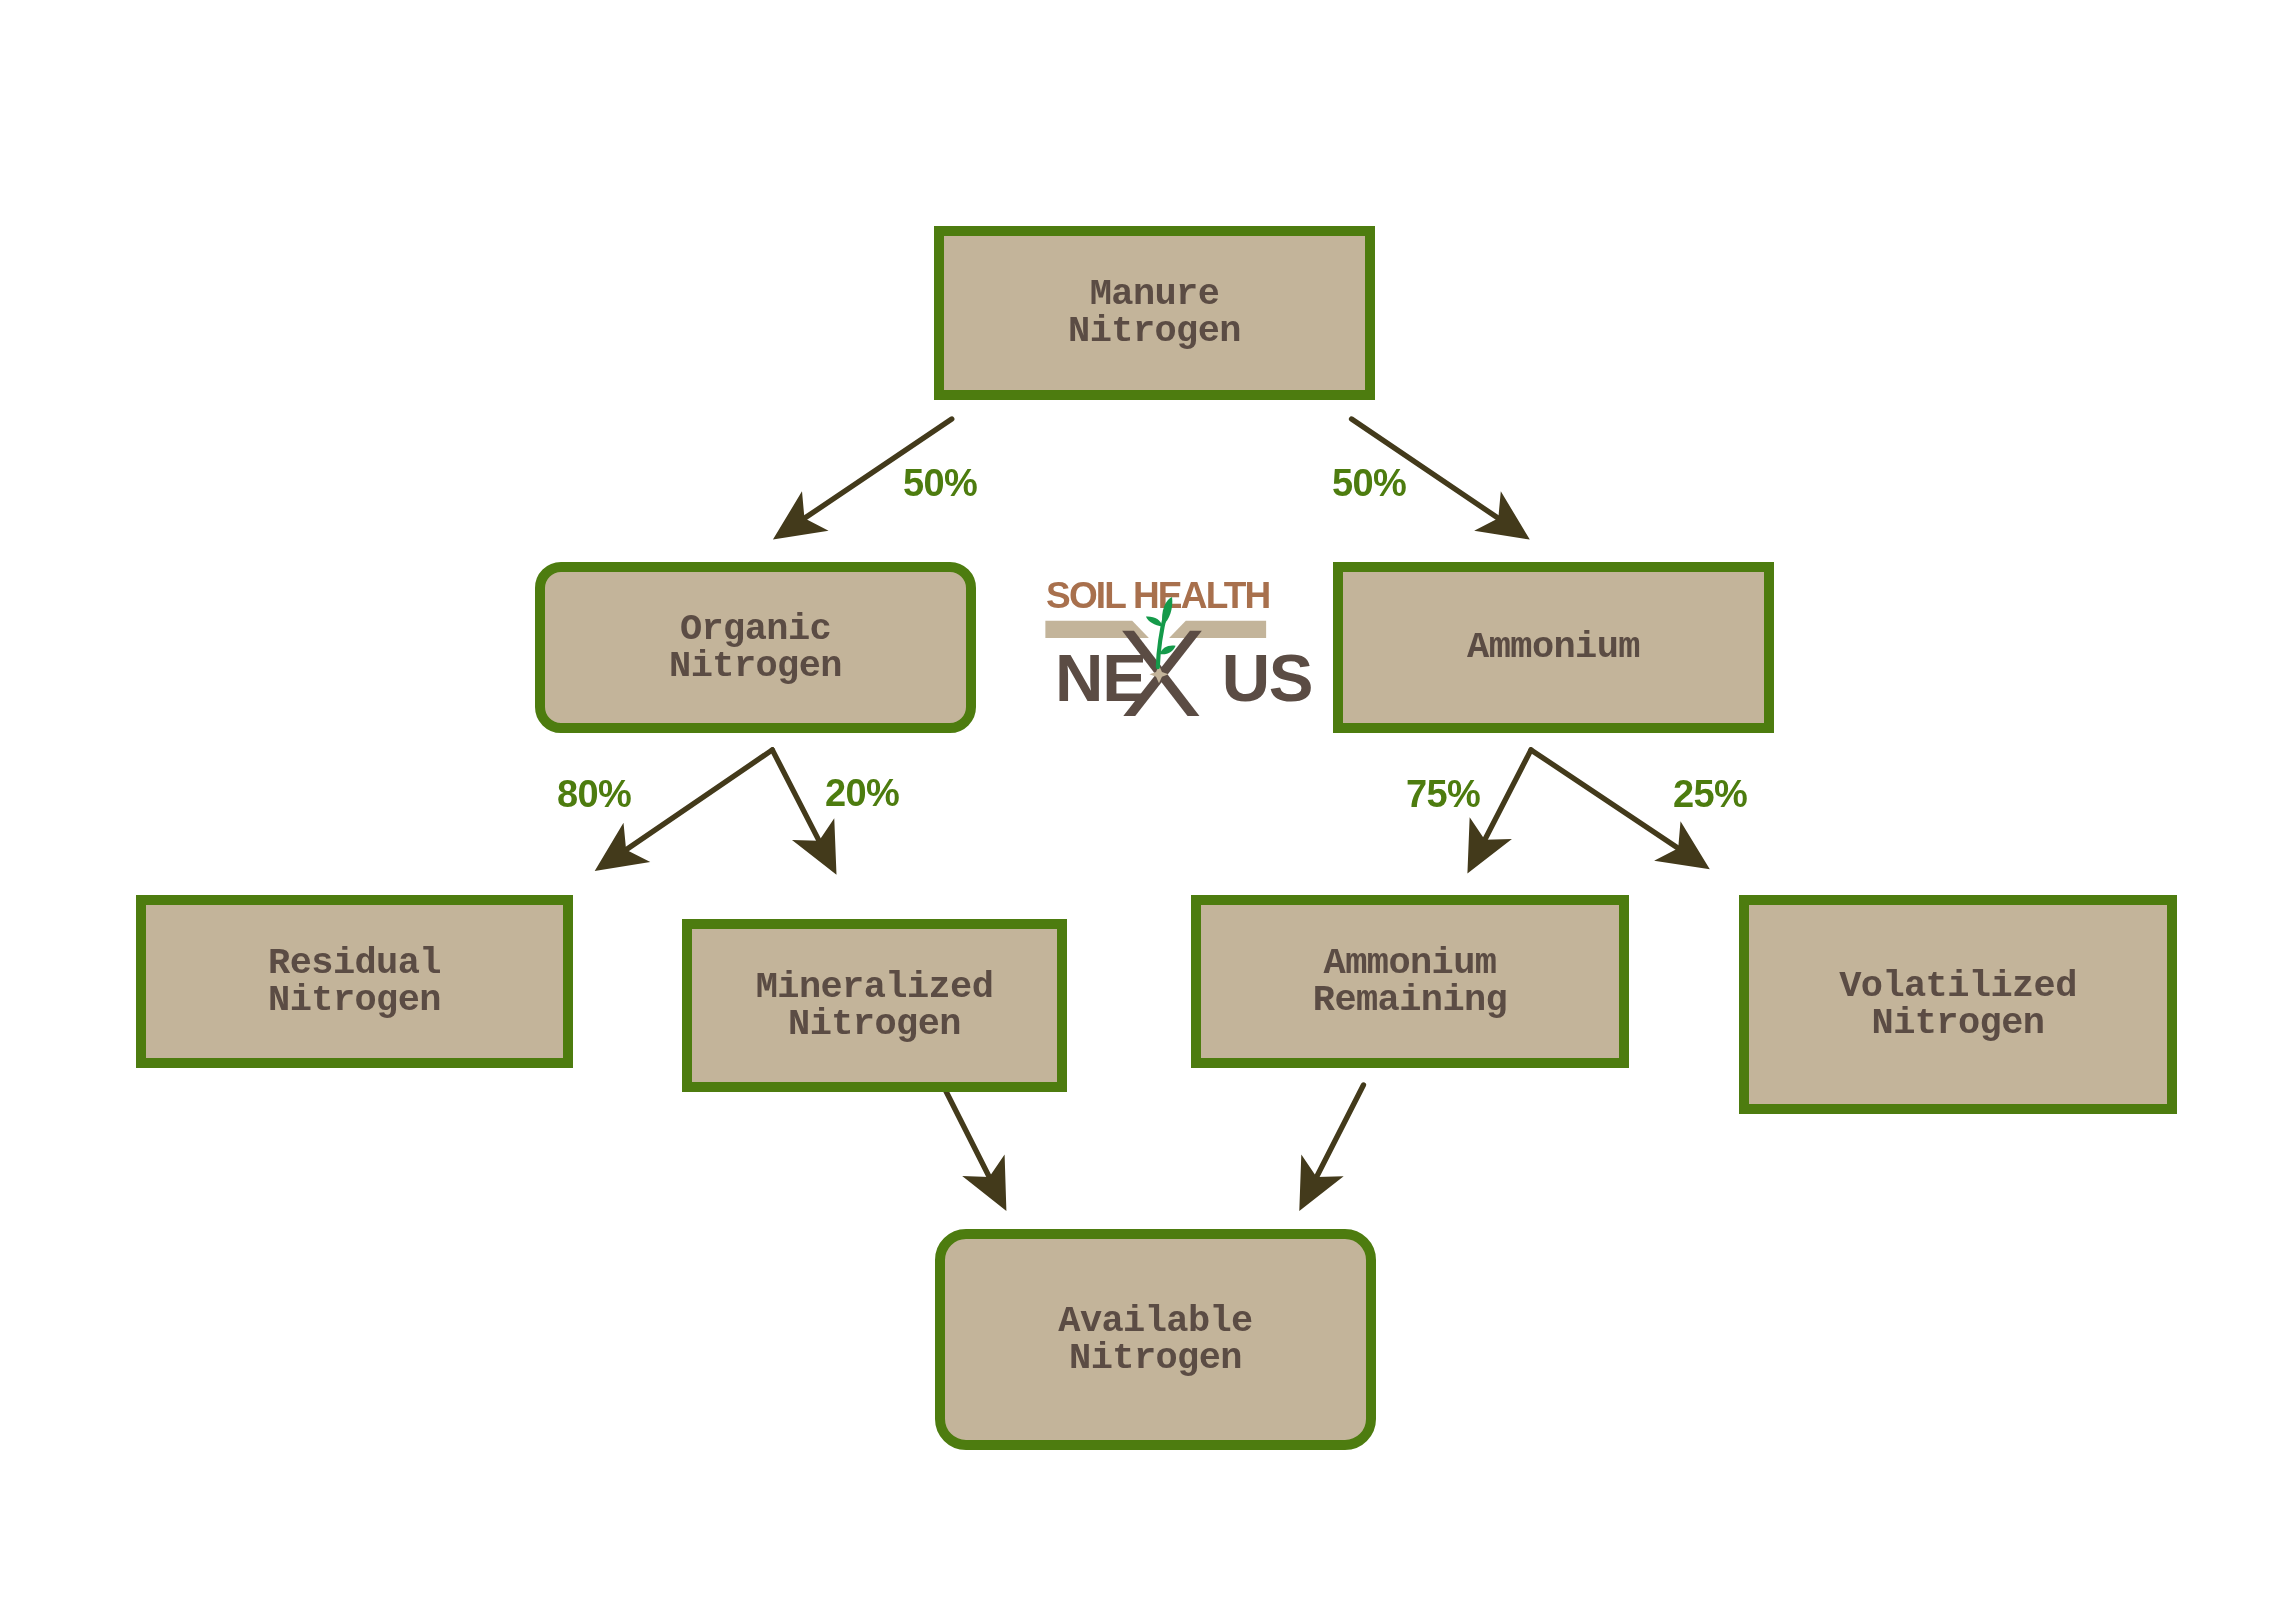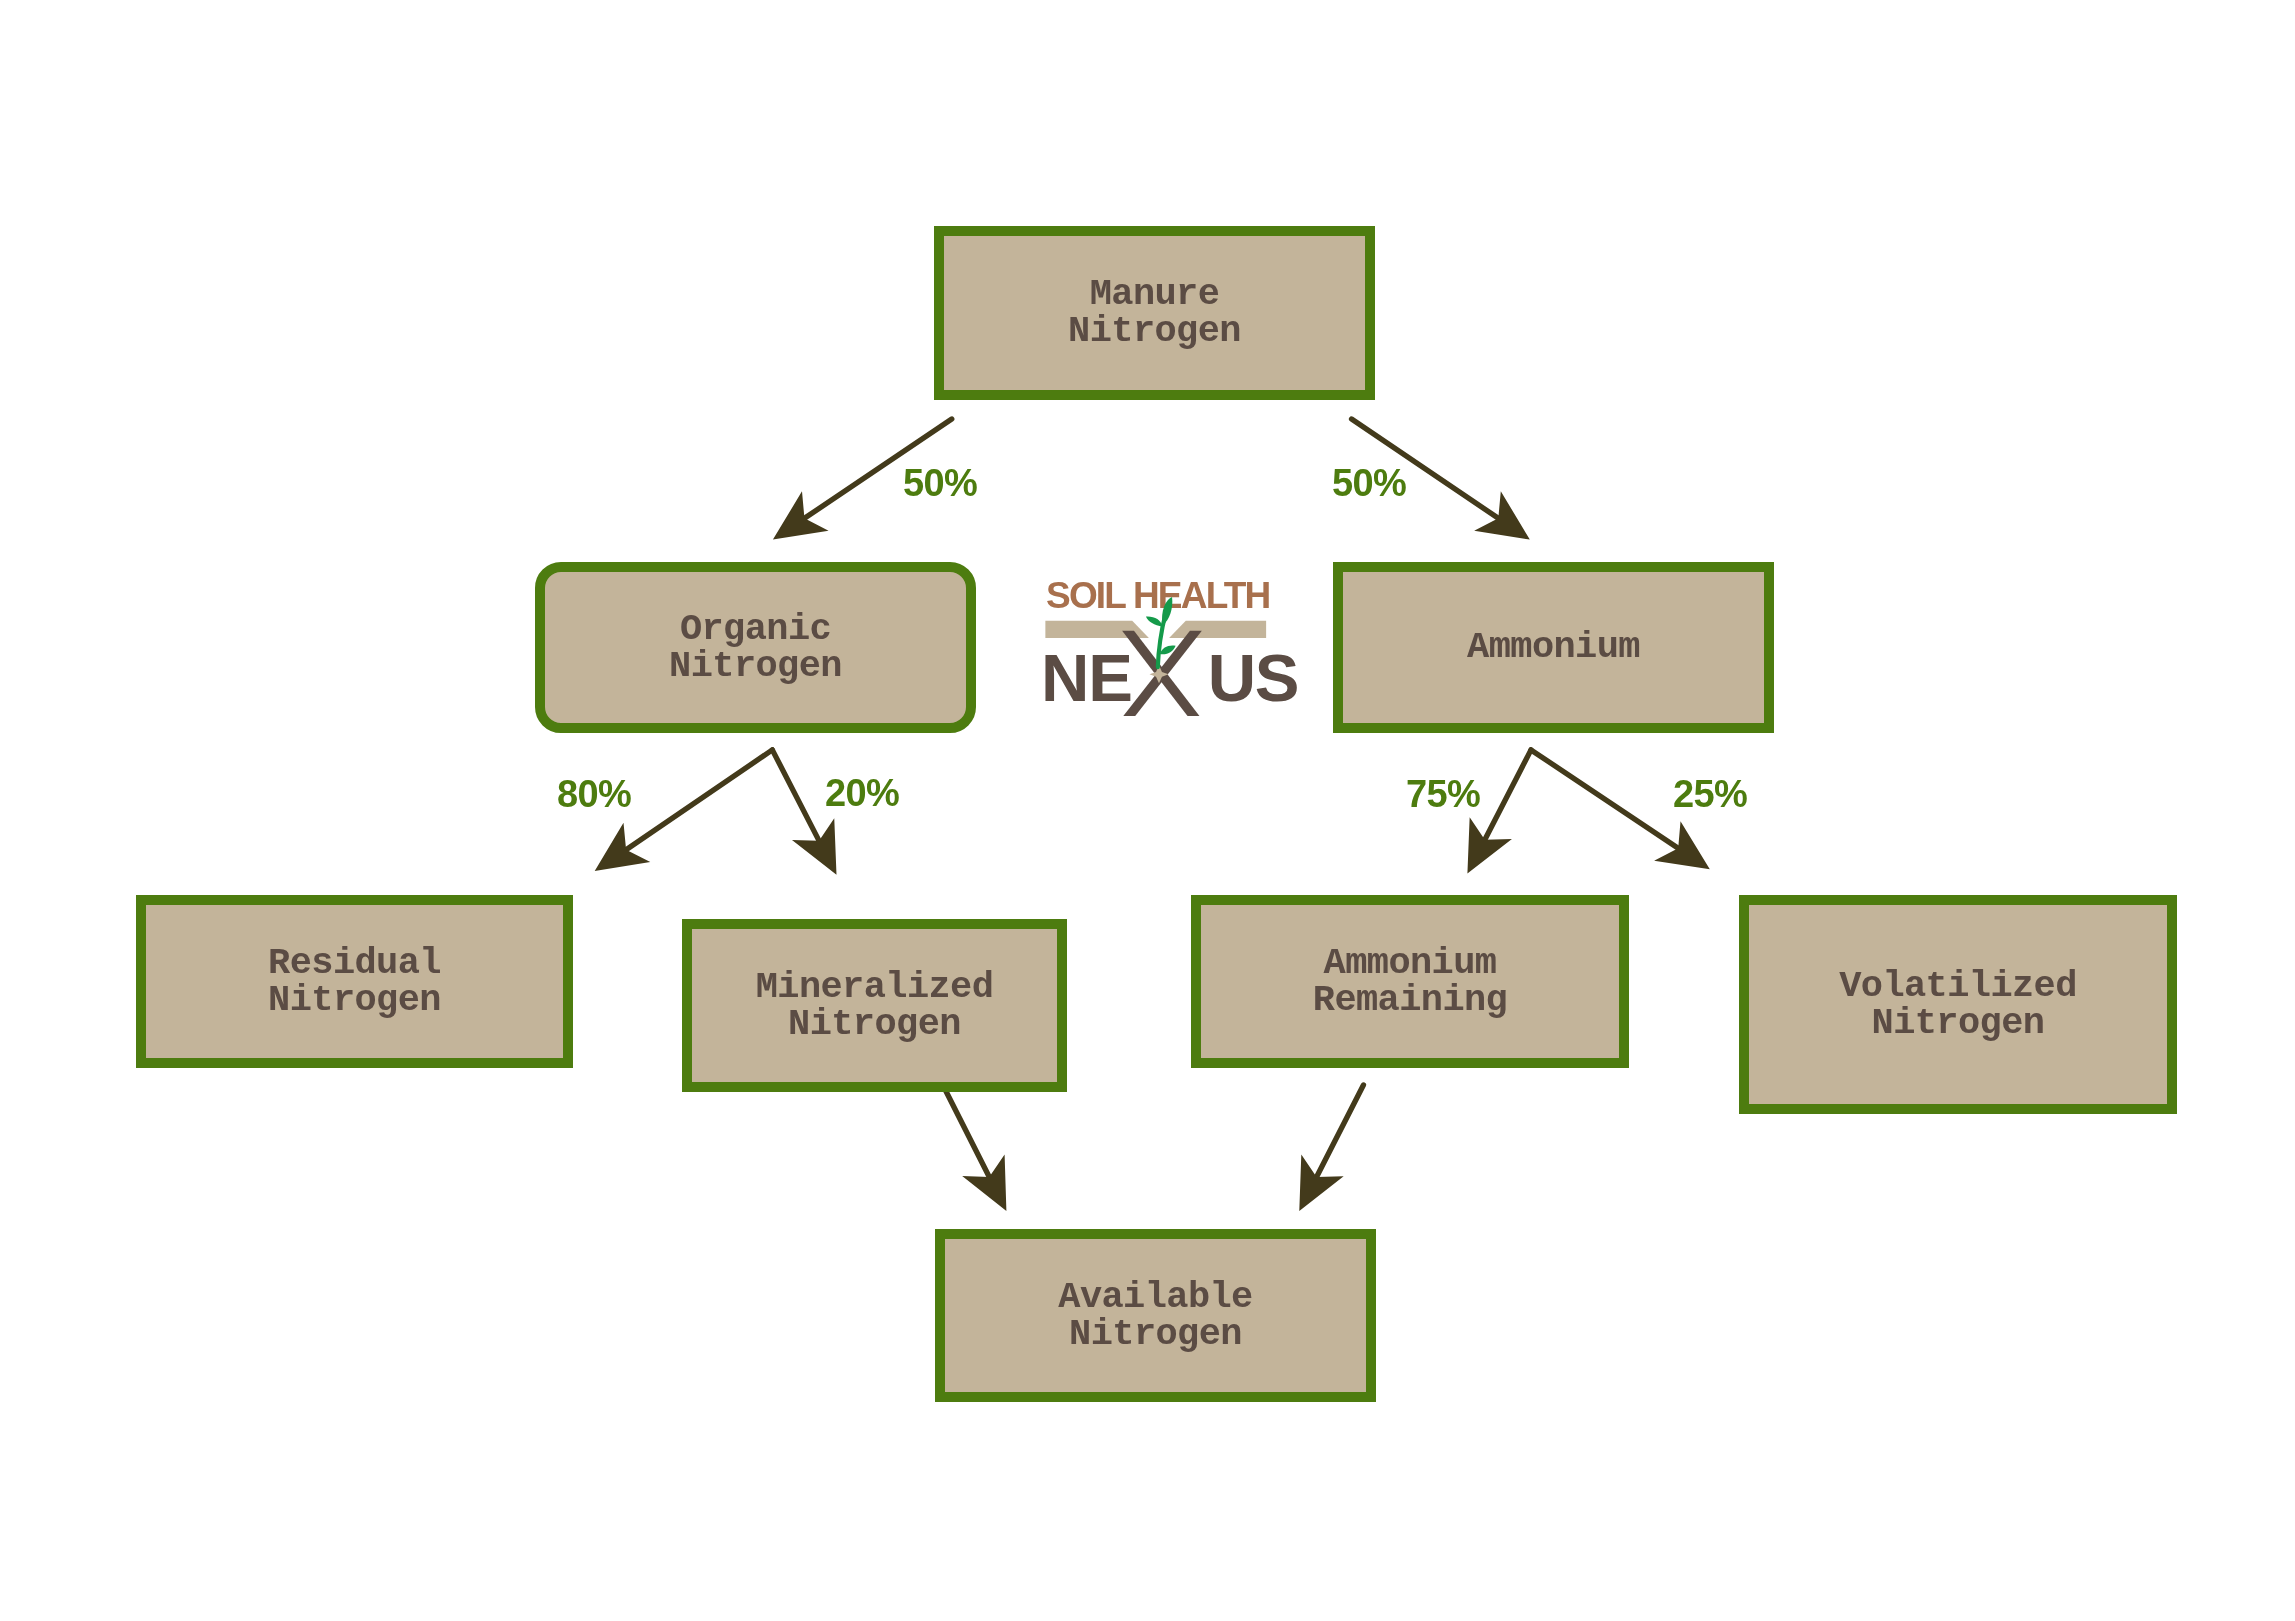--- a/index.html
+++ b/index.html
@@ -4,21 +4,21 @@
 <style>
   html, body { margin:0; padding:0; background:#ffffff; }
   body { width:2295px; height:1621px; position:relative; overflow:hidden; font-family:"Liberation Sans", sans-serif; }
   .node { position:absolute; box-sizing:border-box; border:10px solid #4d7c0f; background:#c3b49a; display:flex; align-items:center; justify-content:center;font-family:Liberation Mono, monospace; }
   .node .label { color:#5b4c44; font-weight:bold; font-size:37px; line-height:37px; text-align:center; letter-spacing:-0.6px; }
   .node .label span { display:block; }
   .pct { position:absolute; color:#4d7c0f; font-weight:bold; font-size:38px; line-height:38px; letter-spacing:-0.6px; }
   svg.arrows { position:absolute; left:0; top:0; width:2295px; height:1621px; }
   .logo { position:absolute; left:1040px; top:573px; width:238px; height:149px; }
   .logo-top { position:absolute; left:6px; top:3.6px; font-size:37px; line-height:37px; font-weight:bold; color:#a8704d; letter-spacing:-1.8px; white-space:nowrap; }
-  .logo-bottom { position:absolute; left:1px; top:71px; font-size:67px; line-height:67px; font-weight:bold; color:#5b4c44; white-space:nowrap; letter-spacing:-1.2px; }
+  .logo-bottom { position:absolute; left:15px; top:71px; font-size:67px; line-height:67px; font-weight:bold; color:#5b4c44; white-space:nowrap; letter-spacing:-1.2px; }
   .logo svg { position:absolute; left:0; top:0; }
 </style>
 </head>
 <body>
 
 <svg class="arrows" xmlns="http://www.w3.org/2000/svg" viewBox="0 0 3863 2728">
   <g id="arrow-layer">
       <g>
         <line x1="1602" y1="705" x2="1354.0606162448432" y2="872.214933230222" stroke="#433a1b" stroke-width="9" stroke-linecap="round"></line>
         <polygon points="1301,908 1349.934536347897,826.7509313750836 1354.0606162448432,872.214933230222 1394.6658698101196,893.0767016811378" fill="#433a1b"></polygon>
@@ -91,21 +91,21 @@
     <span>Remaining</span>
   </div>
 </div>
 <div class="node" style="left:1739px;top:895px;width:438px;height:219px;">
   <div class="label">
     <span>Volatilized</span>
     <span>Nitrogen</span>
   </div>
 </div>
 
-<div class="node" style="left:935px;top:1229px;width:441px;height:173px;">
+<div class="node" style="left:935px;top:1229px;width:441px;height:221px;border-radius:31px;">
   <div class="label">
     <span>Available</span>
     <span>Nitrogen</span>
   </div>
 </div>
 
 <div class="pct" style="left:903px;top:464px;">50%</div>
 <div class="pct" style="left:1332px;top:464px;">50%</div>
 <div class="pct" style="left:557px;top:775px;">80%</div>
 <div class="pct" style="left:825px;top:774px;">20%</div>

